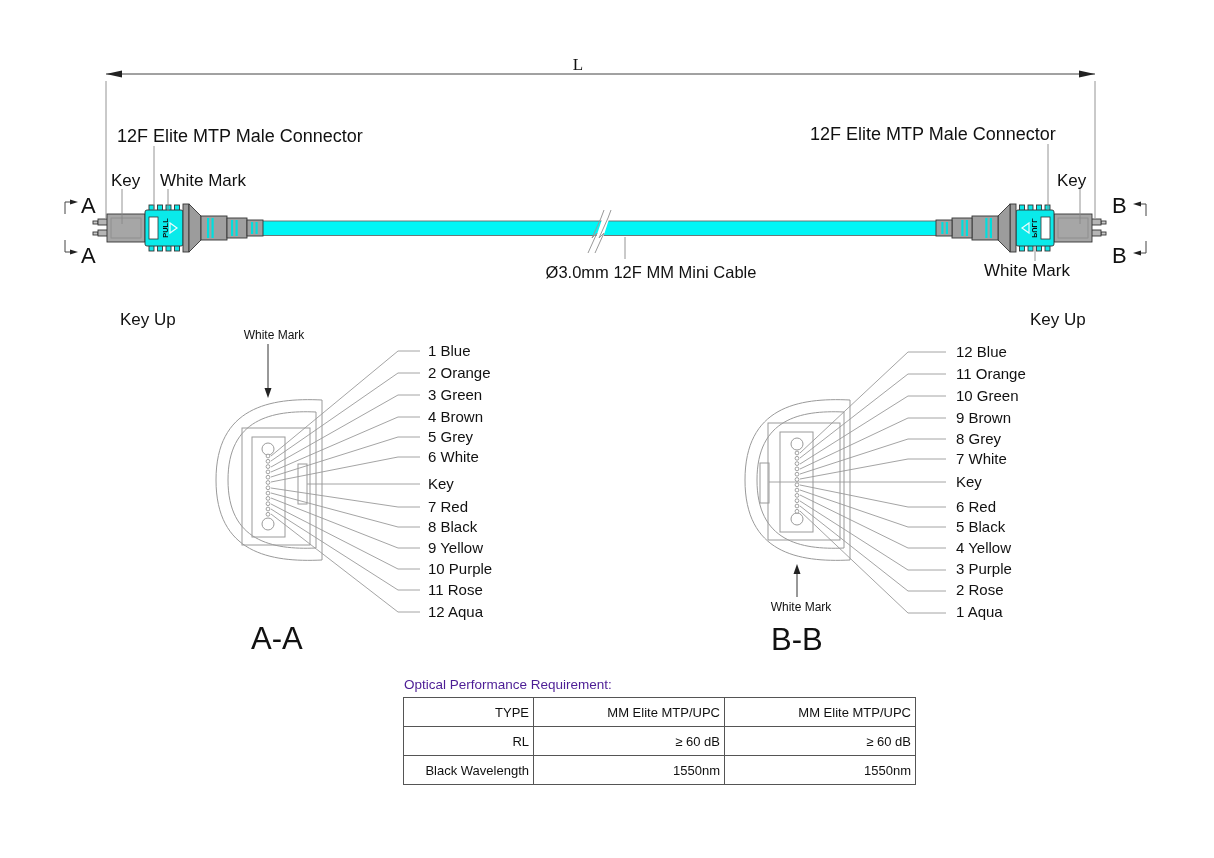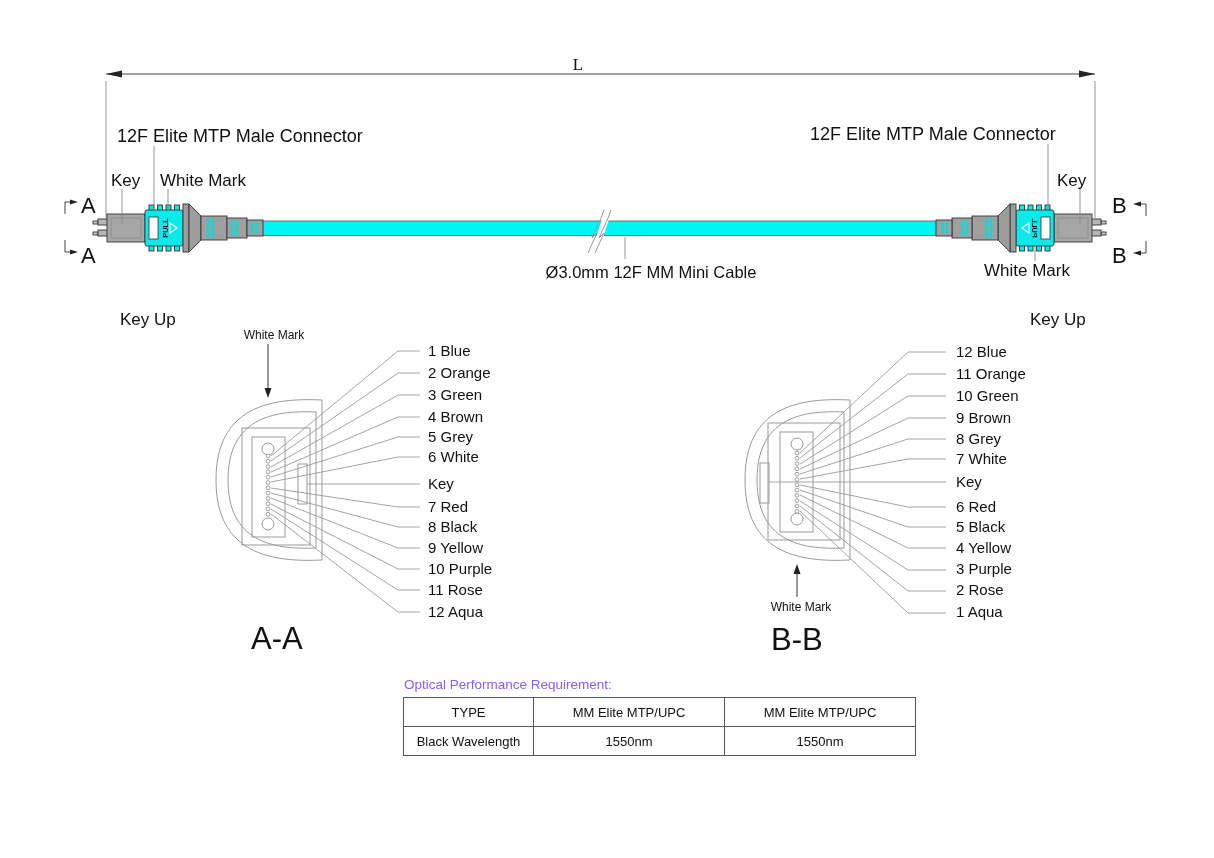--- a/index.html
+++ b/index.html
@@ -1,23 +1,23 @@
 <!DOCTYPE html>
 <html><head>
 <meta charset="utf-8">
 <style>
   html,body{margin:0;padding:0;background:#ffffff;}
   body{width:1214px;height:858px;position:relative;font-family:"Liberation Sans",sans-serif;-webkit-font-smoothing:antialiased;}
   #stage{position:absolute;left:0;top:0;width:1214px;height:858px;}
   svg{position:absolute;left:0;top:0;}
   svg text{fill:#111;font-family:"Liberation Sans",sans-serif;}
   .dimtext{font-family:"Liberation Serif",serif;}
-  .spec-title{position:absolute;left:404px;top:677px;font-size:13.5px;color:#8b5cf6;}
+  .spec-title{position:absolute;left:404px;top:677px;font-size:13.5px;color:#4c1d95;}
   .spec-table{position:absolute;left:403px;top:697px;border-collapse:collapse;table-layout:fixed;}
-  .spec-table td{border:1px solid #555;height:28px;text-align:center;vertical-align:middle;font-size:13px;color:#111;padding:0 4px;}
+  .spec-table td{border:1px solid #555;height:28px;text-align:right;vertical-align:middle;font-size:13px;color:#111;padding:0 4px;}
   .spec-table td.c0{width:121px;}
   .spec-table td.c1{width:182px;}
   .spec-table td.c2{width:182px;}
 </style>
 </head>
 <body>
 
 <div id="stage">
 <svg width="1214" height="858" viewBox="0 0 1214 858">
 
@@ -261,19 +261,24 @@
 
 <div class="spec-title">Optical Performance Requirement:</div>
 <table class="spec-table">
   <tbody>
     <tr>
       <td class="c0">TYPE</td>
       <td class="c1">MM Elite MTP/UPC</td>
       <td class="c2">MM Elite MTP/UPC</td>
     </tr>
     <tr>
+      <td class="c0">RL</td>
+      <td class="c1">≥ 60 dB</td>
+      <td class="c2">≥ 60 dB</td>
+    </tr>
+    <tr>
       <td class="c0">Black Wavelength</td>
       <td class="c1">1550nm</td>
       <td class="c2">1550nm</td>
     </tr>
   </tbody>
 </table>
 </div>
 
 </body></html>

